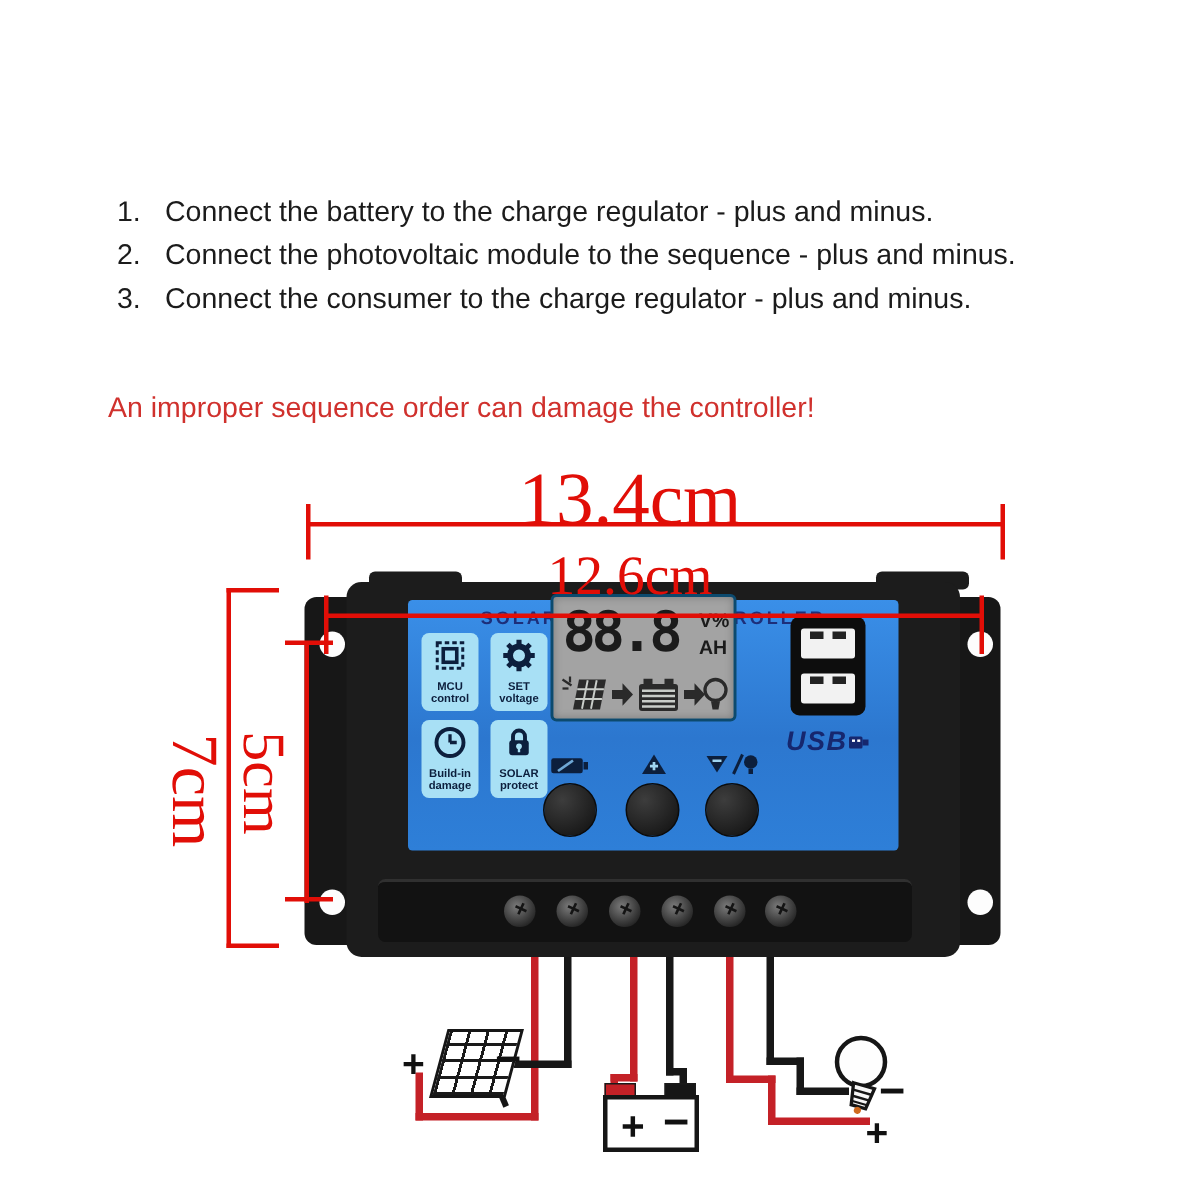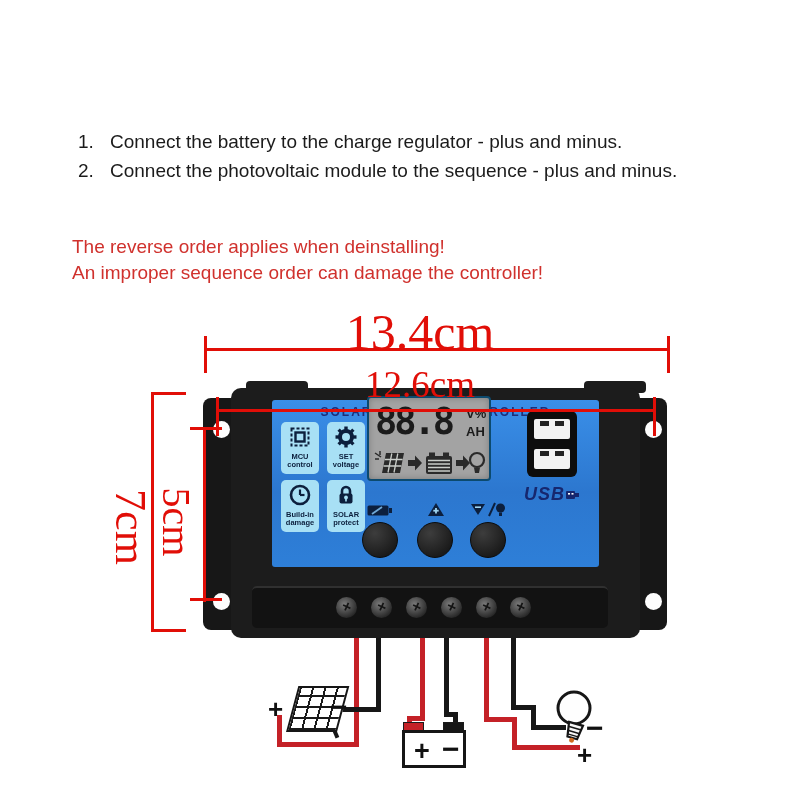--- a/index.html
+++ b/index.html
@@ -60,21 +60,23 @@
 <body>
 
 <div id="canvas">
 
   <div class="ins-row" style="top:131px">
     <span class="ins-num">1.</span><span>Connect the battery to the charge regulator - plus and minus.</span>
   </div>
   <div class="ins-row" style="top:160px">
     <span class="ins-num">2.</span><span>Connect the photovoltaic module to the sequence - plus and minus.</span>
   </div>
-  <div class="warn" style="top:236px">The reverse order applies when deinstalling!</div>
+  <div class="ins-row" style="top:189px">
+    <span class="ins-num">3.</span><span>Connect the consumer to the charge regulator - plus and minus.</span>
+  </div>
   <div class="warn" style="top:262px">An improper sequence order can damage the controller!</div>
 
   <div class="dimlabel hlabel" style="left:420px;top:303px;font-size:50px">13.4cm</div>
   <div class="dimline" style="left:204px;top:348px;width:466px;height:3px"></div>
   <div class="dimline" style="left:204px;top:336px;width:3px;height:37px"></div>
   <div class="dimline" style="left:667px;top:336px;width:3px;height:37px"></div>
 
   <div class="dimlabel hlabel" style="left:420px;top:363px;font-size:37px">12.6cm</div>
   <div class="dimline" style="left:216px;top:409px;width:440px;height:3px"></div>
   <div class="dimline" style="left:216px;top:397px;width:3px;height:39px"></div>

